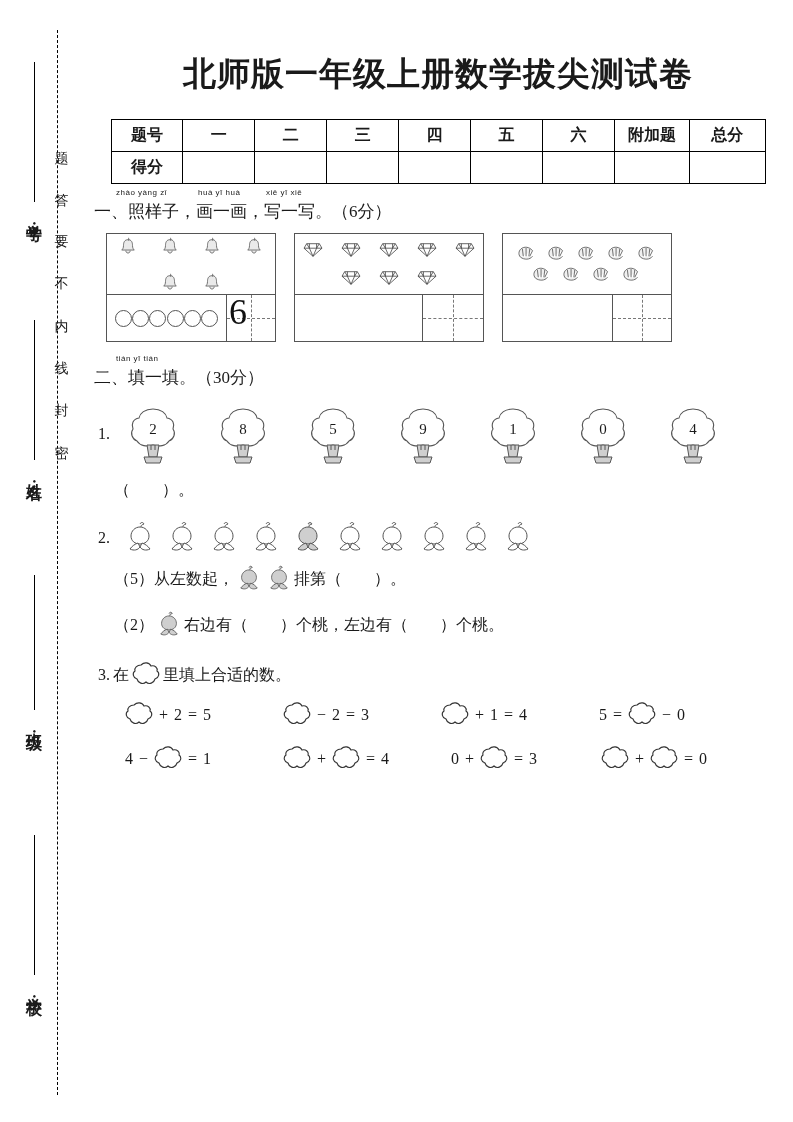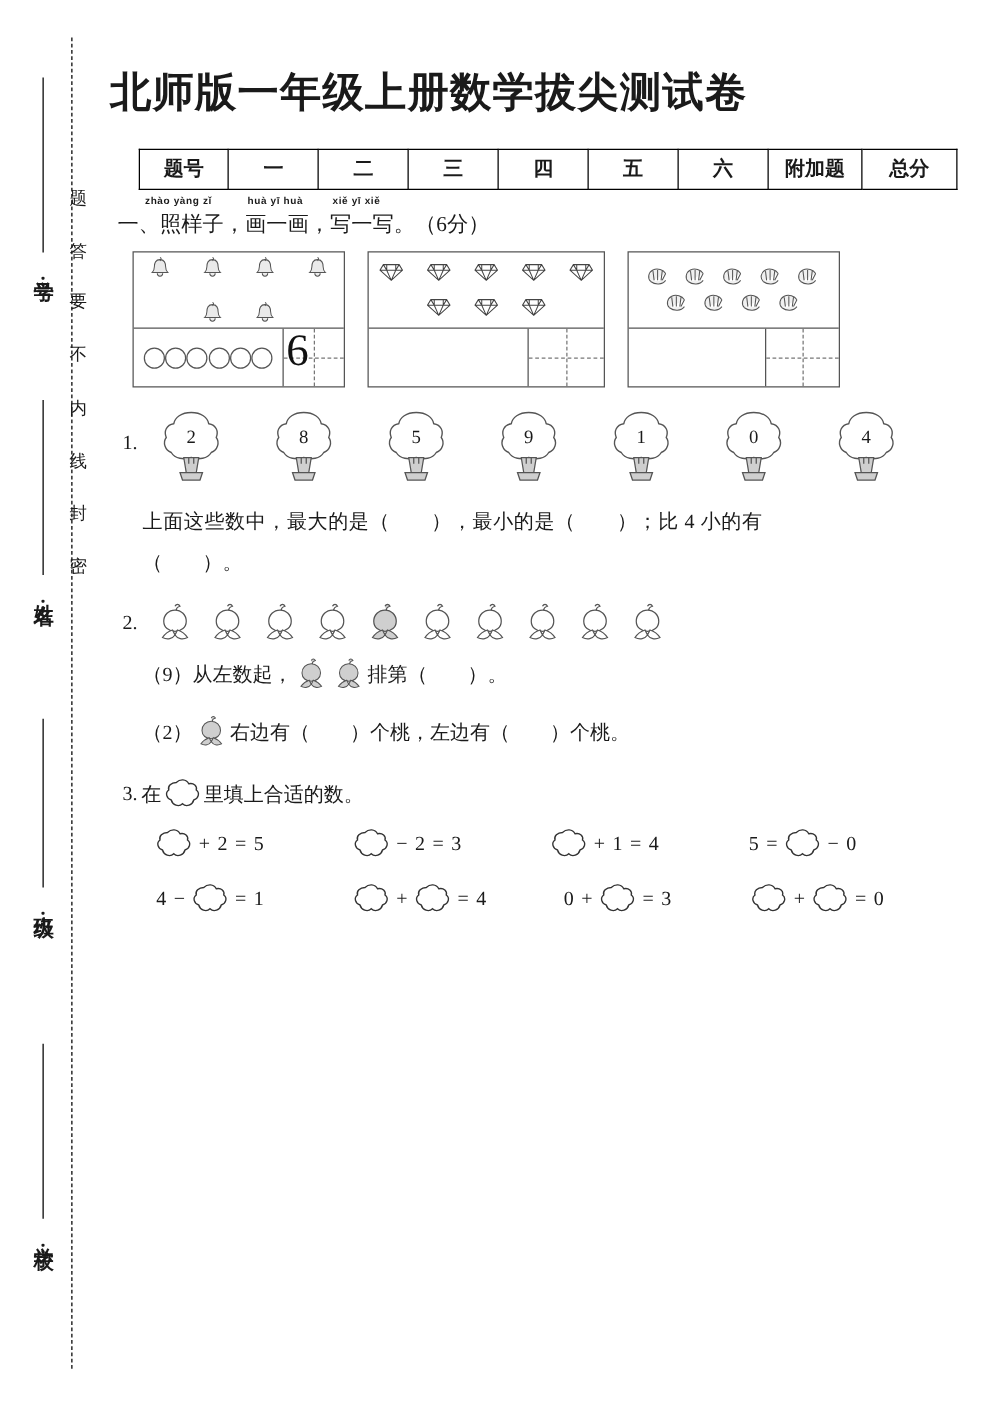--- a/index.html
+++ b/index.html
@@ -29,41 +29,41 @@
     position:absolute;left:44px;width:26px;
     writing-mode:vertical-rl;text-orientation:upright;
     font-size:14px;letter-spacing:42px;white-space:nowrap;
     font-family:"Liberation Serif","DejaVu Serif",serif;
   }
 
   
   .content{position:absolute;left:88px;top:0;width:700px;height:1122px;}
 
   .title1{
-    font-size:33px;font-weight:bold;letter-spacing:1px;
+    text-align:center;font-size:33px;font-weight:bold;letter-spacing:1px;
     margin-top:52px;font-family:"Liberation Serif","DejaVu Serif",serif;
   }
   .title2{
     text-align:center;font-size:28px;font-weight:bold;margin-top:10px;
   }
   .subtitle{text-align:center;font-size:15px;margin-top:20px;letter-spacing:0.5px;}
 
   table.score{
     border-collapse:collapse;margin:22px auto 4px auto;width:655px;
     font-size:16px;font-weight:bold;
   }
   table.score td{border:1.3px solid #000;height:29px;text-align:center;}
   table.score td.lbl{width:78px;}
   table.score td.cell{width:78px;}
   table.score td.extra{width:82px;}
 
   .sec-head{margin:16px 0 0 6px;font-size:17px;position:relative;}
   .sec-head .py{
     position:absolute;top:-12px;font-size:8px;letter-spacing:0.5px;
-    font-family:"Liberation Sans","DejaVu Sans",sans-serif;font-weight:bold;
+    font-family:"Liberation Sans","DejaVu Sans",sans-serif;font-weight:normal;
   }
   .sec-head .body{font-size:17px;}
 
   .figrow{display:flex;gap:18px;margin:10px 0 0 18px;}
   .fbox{border:1.2px solid #555;background:#fff;}
   .ftop{border-bottom:1.2px solid #555;display:flex;flex-wrap:wrap;
         align-content:center;justify-content:center;}
   .fbot{display:flex;}
   .fbot .left{flex:1;display:flex;flex-wrap:wrap;align-content:center;
         justify-content:space-evenly;align-items:center;}
@@ -118,20 +118,31 @@
         <td class="lbl">题号</td>
         <td class="cell">一</td>
         <td class="cell">二</td>
         <td class="cell">三</td>
         <td class="cell">四</td>
         <td class="cell">五</td>
         <td class="cell">六</td>
         <td class="extra">附加题</td>
         <td class="extra">总分</td>
       </tr>
+      <tr>
+        <td class="lbl">得分</td>
+        <td></td>
+        <td></td>
+        <td></td>
+        <td></td>
+        <td></td>
+        <td></td>
+        <td></td>
+        <td></td>
+      </tr>
     </tbody>
       </table>
 
     <div class="sec-head">
       <span class="py" style="left:22px;">zhào yàng zǐ</span>
       <span class="py" style="left:104px;">huà yī huà</span>
       <span class="py" style="left:172px;">xiě yī xiě</span>
       <span class="body">一、</span><span class="body">照样子，画一画，写一写。（6分）</span>
     </div>
 
@@ -246,20 +257,24 @@
           <div class="left"></div>
           <div class="grid" style="width:58px;height:46px;">
             <div class="v"></div>
             <div class="h"></div>
             <div class="num"></div>
           </div>
         </div>
       </div>
     </div>
 
+    <div class="sec-head" style="margin-top:24px;">
+      <span class="py" style="left:22px;">tián yī tián</span>
+      <span class="body">二、</span><span class="body">填一填。（30分）</span>
+    </div>
 
     <div style="display:flex;align-items:flex-start;margin:14px 0 0 10px;">
       <span style="font-size:16px;margin-top:22px;">1.</span>
       <div class="treerow" style="margin:0 0 0 10px;">
         <div style="position:relative;width:66px;height:70px;">
           <svg width="66" height="70" viewBox="0 0 66 70">
               <path d="M33 6 c8 0 13 4 14 9 c6 1 8 6 6 11 c3 4 1 10-4 12 c-3 5-10 6-16 4 c-6 2-13 1-16-4 c-5-2-7-8-4-12 c-2-5 0-10 6-11 c1-5 6-9 14-9 z" fill="#fff" stroke="#555" stroke-width="1.1"></path>
               <path d="M27 42 l2 12 h8 l2-12 z" fill="#cfcfcf" stroke="#555" stroke-width="1"></path>
               <path d="M31 42 v5 M35 42 v5" stroke="#555" stroke-width="1"></path>
               <path d="M24 54 h18 l-2 6 h-14 z" fill="#cfcfcf" stroke="#555" stroke-width="1"></path>
@@ -316,21 +331,20 @@
               <path d="M33 6 c8 0 13 4 14 9 c6 1 8 6 6 11 c3 4 1 10-4 12 c-3 5-10 6-16 4 c-6 2-13 1-16-4 c-5-2-7-8-4-12 c-2-5 0-10 6-11 c1-5 6-9 14-9 z" fill="#fff" stroke="#555" stroke-width="1.1"></path>
               <path d="M27 42 l2 12 h8 l2-12 z" fill="#cfcfcf" stroke="#555" stroke-width="1"></path>
               <path d="M31 42 v5 M35 42 v5" stroke="#555" stroke-width="1"></path>
               <path d="M24 54 h18 l-2 6 h-14 z" fill="#cfcfcf" stroke="#555" stroke-width="1"></path>
             </svg>
           <span style="position:absolute;left:0;top:18px;width:66px;text-align:center;font-size:15px;">4</span>
         </div>
       </div>
     </div>
 
-    <div class="para">上面这些数中，最大的是（　　），最小的是（　　）；比 4 小的有</div>
     <div class="para2">（　　）。</div>
 
     <div style="display:flex;align-items:center;margin:16px 0 0 10px;">
       <span style="font-size:16px;">2.</span>
       <div class="peachrow" style="margin:0 0 0 12px;">
         <svg width="36" height="34" viewBox="0 0 36 34">
             <path d="M18 3 c1-2 3-2 4 0 c-3 1-3 2-3 3 M18 6 c5 0 9 4 9 9 c0 5-4 8-9 8 c-5 0-9-3-9-8 c0-5 4-9 9-9 z" fill="#fff" stroke="#555" stroke-width="1"></path>
             <path d="M16 22 c-3 1-6 3-8 6 c4 2 8 1 10-2 z M20 22 c3 1 6 3 8 6 c-4 2-8 1-10-2 z" fill="#fff" stroke="#555" stroke-width="1"></path>
           </svg>
         <svg width="36" height="34" viewBox="0 0 36 34">
@@ -366,21 +380,21 @@
             <path d="M16 22 c-3 1-6 3-8 6 c4 2 8 1 10-2 z M20 22 c3 1 6 3 8 6 c-4 2-8 1-10-2 z" fill="#fff" stroke="#555" stroke-width="1"></path>
           </svg>
         <svg width="36" height="34" viewBox="0 0 36 34">
             <path d="M18 3 c1-2 3-2 4 0 c-3 1-3 2-3 3 M18 6 c5 0 9 4 9 9 c0 5-4 8-9 8 c-5 0-9-3-9-8 c0-5 4-9 9-9 z" fill="#fff" stroke="#555" stroke-width="1"></path>
             <path d="M16 22 c-3 1-6 3-8 6 c4 2 8 1 10-2 z M20 22 c3 1 6 3 8 6 c-4 2-8 1-10-2 z" fill="#fff" stroke="#555" stroke-width="1"></path>
           </svg>
       </div>
     </div>
 
     <div class="sub">
-      <span>（9）从左数起，</span>
+      <span>（5）从左数起，</span>
       <svg width="30" height="28" viewBox="0 0 36 34">
           <path d="M18 3 c1-2 3-2 4 0 c-3 1-3 2-3 3 M18 6 c5 0 9 4 9 9 c0 5-4 8-9 8 c-5 0-9-3-9-8 c0-5 4-9 9-9 z" fill="#cfcfcf" stroke="#555" stroke-width="1"></path>
           <path d="M16 22 c-3 1-6 3-8 6 c4 2 8 1 10-2 z M20 22 c3 1 6 3 8 6 c-4 2-8 1-10-2 z" fill="#cfcfcf" stroke="#555" stroke-width="1"></path>
         </svg>
       <svg width="30" height="28" viewBox="0 0 36 34">
           <path d="M18 3 c1-2 3-2 4 0 c-3 1-3 2-3 3 M18 6 c5 0 9 4 9 9 c0 5-4 8-9 8 c-5 0-9-3-9-8 c0-5 4-9 9-9 z" fill="#cfcfcf" stroke="#555" stroke-width="1"></path>
           <path d="M16 22 c-3 1-6 3-8 6 c4 2 8 1 10-2 z M20 22 c3 1 6 3 8 6 c-4 2-8 1-10-2 z" fill="#cfcfcf" stroke="#555" stroke-width="1"></path>
         </svg>
       <span>排第（　　）。</span>
     </div>

